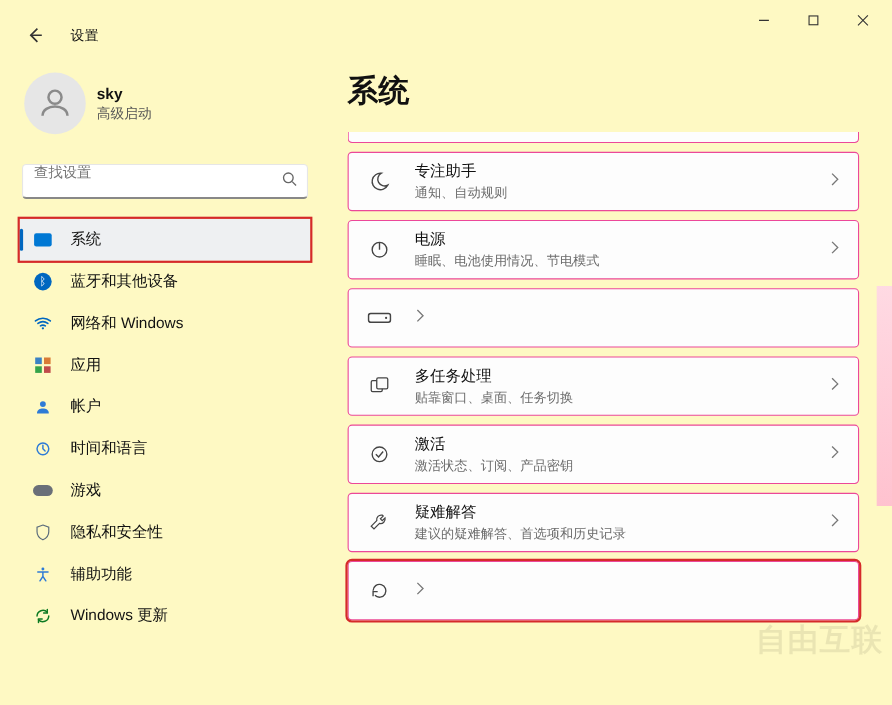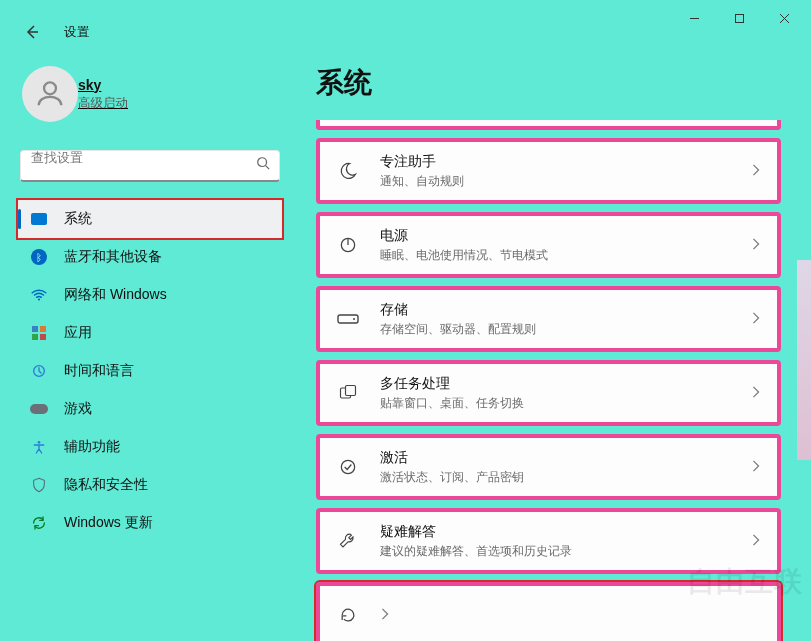--- a/index.html
+++ b/index.html
@@ -5,21 +5,21 @@
     * { box-sizing: border-box; margin: 0; padding: 0; }
     body {
       font-family: "Segoe UI", "Microsoft YaHei", sans-serif;
       background: #f5f5f5;
       width: 811px; height: 641px;
       overflow: hidden;
       position: relative;
     }
     .window {
       width: 811px; height: 641px;
-      background: #5eead4;
+      background: #fef9c3;
       position: relative;
     }
     .title-bar {
       height: 40px;
       display: flex;
       align-items: center;
       justify-content: flex-end;
       padding-right: 0;
     }
     .title-bar .left {
@@ -34,21 +34,21 @@
     }
     .app-title {
       font-size: 12.5px; color: #111; letter-spacing: 0.5px;
     }
     .win-controls { display: flex; position:absolute; top:4px; right:4px;}
     .win-btn { width: 45px; height: 28px; display:flex; align-items:center; justify-content:center; border:none; background:transparent; cursor:pointer; color:#333;}
     .content { display: flex; height: calc(641px - 0px); padding-top: 12px;}
     .sidebar {
       width: 300px; padding: 14px 18px 0 18px;
     }
-    .profile { display:flex; align-items:center; gap:0; margin-bottom:26px; padding-left:4px;text-decoration:underline;}
+    .profile { display:flex; align-items:center; gap:10px; margin-bottom:26px; padding-left:4px;}
     .avatar {
       width: 56px; height: 56px; border-radius:50%;
       background:#e6e6e6; display:flex; align-items:center; justify-content:center;
       color:#7a7a7a;
     }
     .profile-name { font-size:14px; font-weight:600; color:#111;}
     .profile-sub { font-size:12.5px; color:#555; margin-top:2px;}
     .search-wrap {
       position: relative; width: 260px; margin: 0 0 18px 2px;
     }
@@ -79,22 +79,22 @@
       width:3px; background:#0067c0; border-radius:3px;
     }
     .nav li.highlighted { outline:2px solid #d52a2a; outline-offset:0; border-radius:0;}
     .main {
       flex:1; padding: 12px 30px 0 16px;
     }
     .page-title { font-size:28px; font-weight:600; color:#111; margin-bottom:18px;}
     .card-list { display:flex; flex-direction:column; gap:8px;}
     .card {
       display:flex; align-items:center;
-      height:66px;
-      background:#fdfdfd; border:4px solid #ec4899;
+      height:54px;
+      background:#fdfdfd; border:1px solid #ec4899;
       border-radius:4px; padding:0 16px 0 14px;
       cursor:pointer;
     }
     .card.partial-top {
       height: 10px; border-top:none; border-radius:0 0 4px 4px;
       padding:0 16px;
     }
     .card.partial-bot-highlight {
       outline:2px solid #d52a2a;
     }
@@ -217,52 +217,61 @@
               <span class="ic-apps">
                 <span></span>
                 <span></span>
                 <span></span>
                 <span></span>
               </span>
             </span>
           <span>应用</span>
         </li>
         <li>
+          <span class="icon-slot ic-user">
+            <svg width="16" height="16" viewBox="0 0 24 24">
+                <circle cx="12" cy="8" r="4" fill="#2e7bd6"></circle>
+                <path d="M4 20c0-4 4-6 8-6s8 2 8 6v1H4z" fill="#2e7bd6"></path>
+              </svg>
+          </span>
+          <span>帐户</span>
+        </li>
+        <li>
           <span class="icon-slot ic-time">
             <svg width="16" height="16" viewBox="0 0 24 24">
                 <circle cx="12" cy="12" r="8" stroke="#2e7bd6" stroke-width="2" fill="none"></circle>
                 <path d="M12 7v5l3 3" stroke="#2e7bd6" stroke-width="2" fill="none" stroke-linecap="round"></path>
               </svg>
           </span>
           <span>时间和语言</span>
         </li>
         <li>
           <span class="icon-slot">
               <span class="ic-game"></span>
             </span>
           <span>游戏</span>
         </li>
         <li>
+          <span class="icon-slot ic-priv">
+            <svg width="16" height="18" viewBox="0 0 24 24">
+                <path d="M12 2l8 3v6c0 5-3.5 9-8 11-4.5-2-8-6-8-11V5l8-3z" stroke="#5a6b7b" stroke-width="1.6" fill="none"></path>
+              </svg>
+          </span>
+          <span>隐私和安全性</span>
+        </li>
+        <li>
           <span class="icon-slot ic-access">
             <svg width="16" height="16" viewBox="0 0 24 24">
                 <circle cx="12" cy="5" r="2" fill="#2e7bd6"></circle>
                 <path d="M5 9h14M12 9v6m0 0l-4 6m4-6l4 6" stroke="#2e7bd6" stroke-width="2" stroke-linecap="round"></path>
               </svg>
           </span>
           <span>辅助功能</span>
         </li>
         <li>
-          <span class="icon-slot ic-priv">
-            <svg width="16" height="18" viewBox="0 0 24 24">
-                <path d="M12 2l8 3v6c0 5-3.5 9-8 11-4.5-2-8-6-8-11V5l8-3z" stroke="#5a6b7b" stroke-width="1.6" fill="none"></path>
-              </svg>
-          </span>
-          <span>隐私和安全性</span>
-        </li>
-        <li>
           <span class="icon-slot ic-upd">
             <svg width="16" height="16" viewBox="0 0 24 24">
                 <path d="M4 12a8 8 0 0 1 14-5M20 12a8 8 0 0 1-14 5" stroke="#0c7a22" stroke-width="2" fill="none" stroke-linecap="round"></path>
                 <path d="M18 3v5h-5M6 21v-5h5" stroke="#0c7a22" stroke-width="2" fill="none" stroke-linecap="round"></path>
               </svg>
           </span>
           <span>Windows 更新</span>
         </li>
       </ul>
     </aside>
@@ -304,24 +313,20 @@
               </svg></span>
         </div>
 
         <div class="card">
           <span class="card-icon">
             <svg width="22" height="14" viewBox="0 0 22 14">
                 <rect x="1" y="3" width="20" height="8" rx="2" stroke="#444" stroke-width="1.4" fill="none"></rect>
                 <circle cx="17" cy="7" r="1" fill="#444"></circle>
               </svg>
           </span>
-          <div class="card-text">
-            <div class="card-title">存储</div>
-            <div class="card-sub">存储空间、驱动器、配置规则</div>
-          </div>
           <span class="chev"><svg width="10" height="12" viewBox="0 0 8 14">
                 <path d="M1 1l6 6-6 6" stroke="#777" stroke-width="1.4" fill="none"></path>
               </svg></span>
         </div>
 
         <div class="card">
           <span class="card-icon">
             <svg width="20" height="20" viewBox="0 0 24 24">
                 <rect x="3" y="6" width="12" height="12" rx="1.5" stroke="#444" stroke-width="1.4" fill="none"></rect>
                 <rect x="9" y="3" width="12" height="12" rx="1.5" stroke="#444" stroke-width="1.4" fill="#fbfbfb"></rect>

